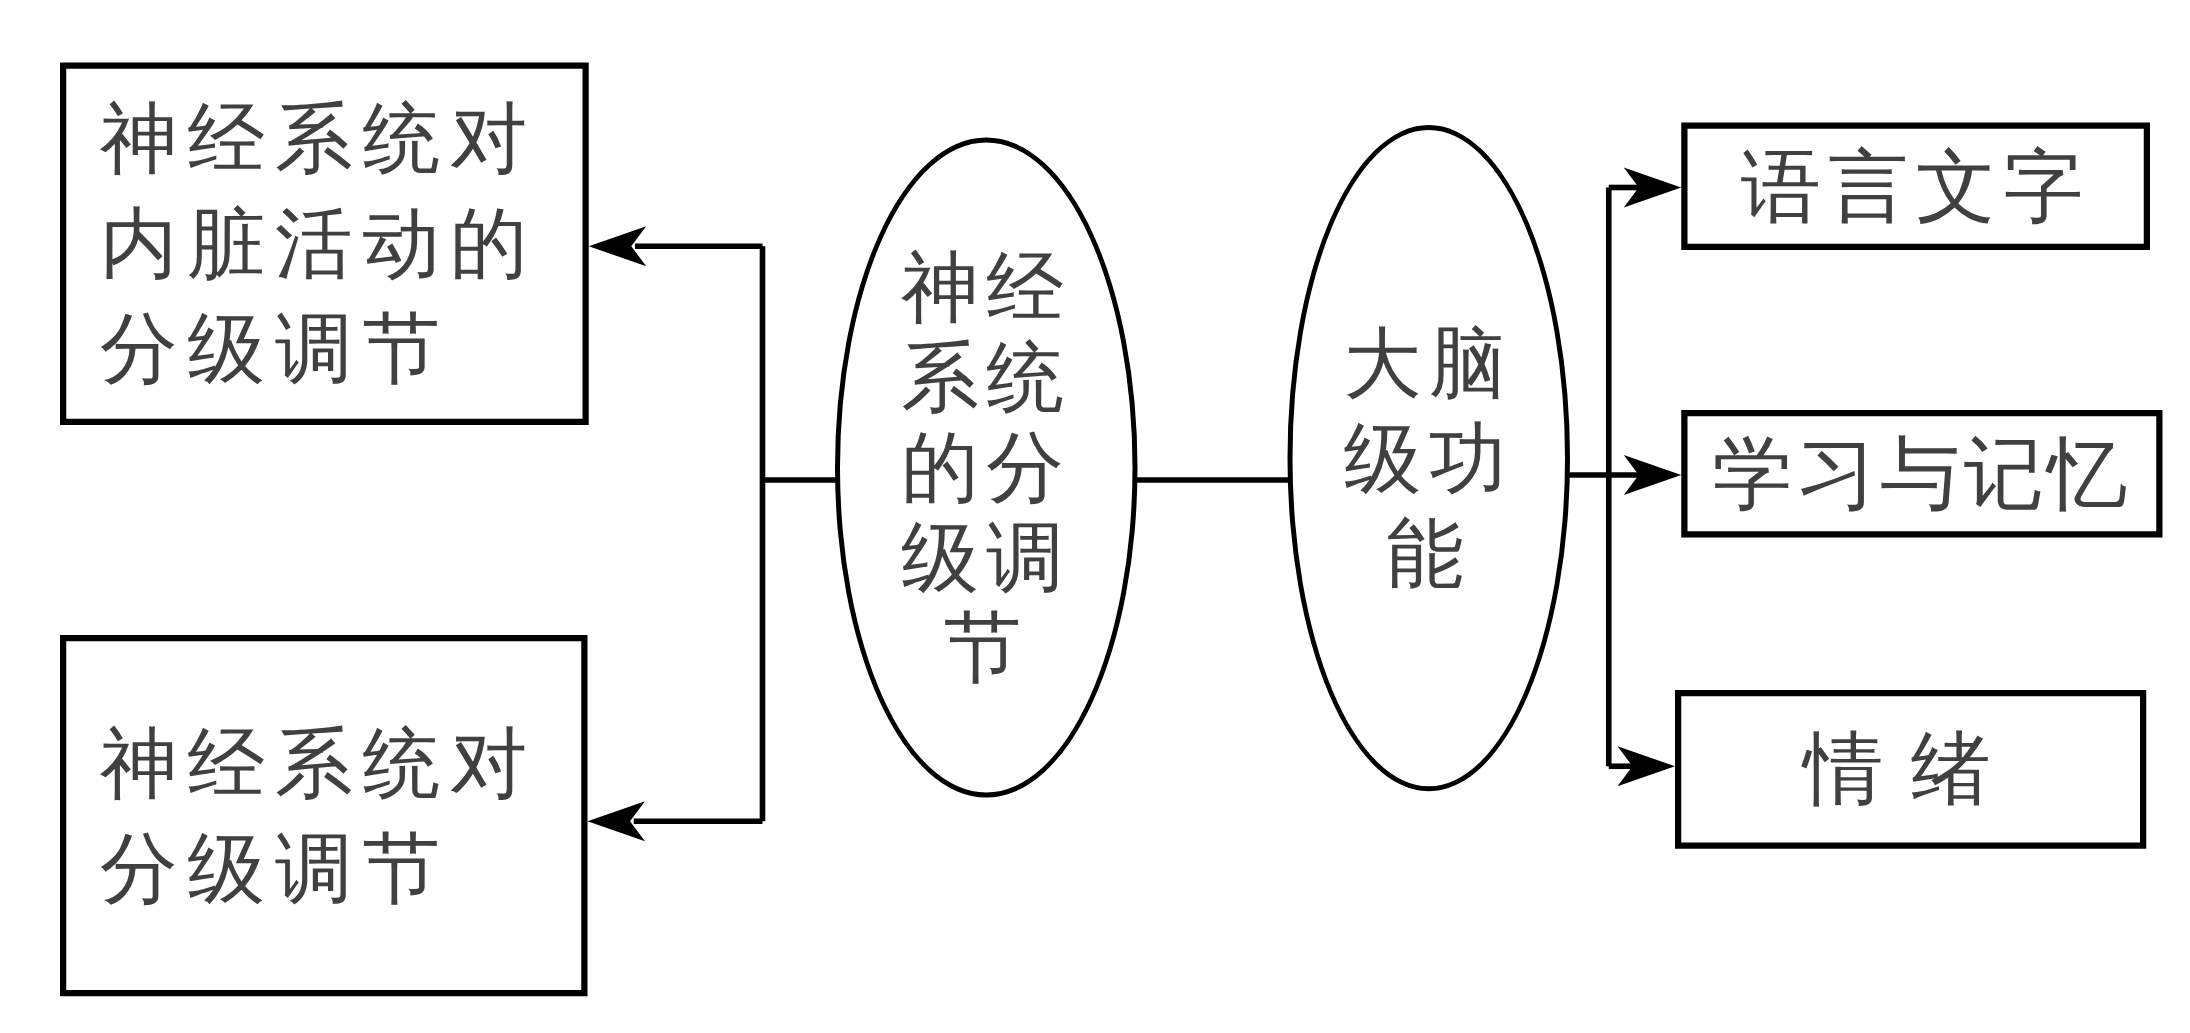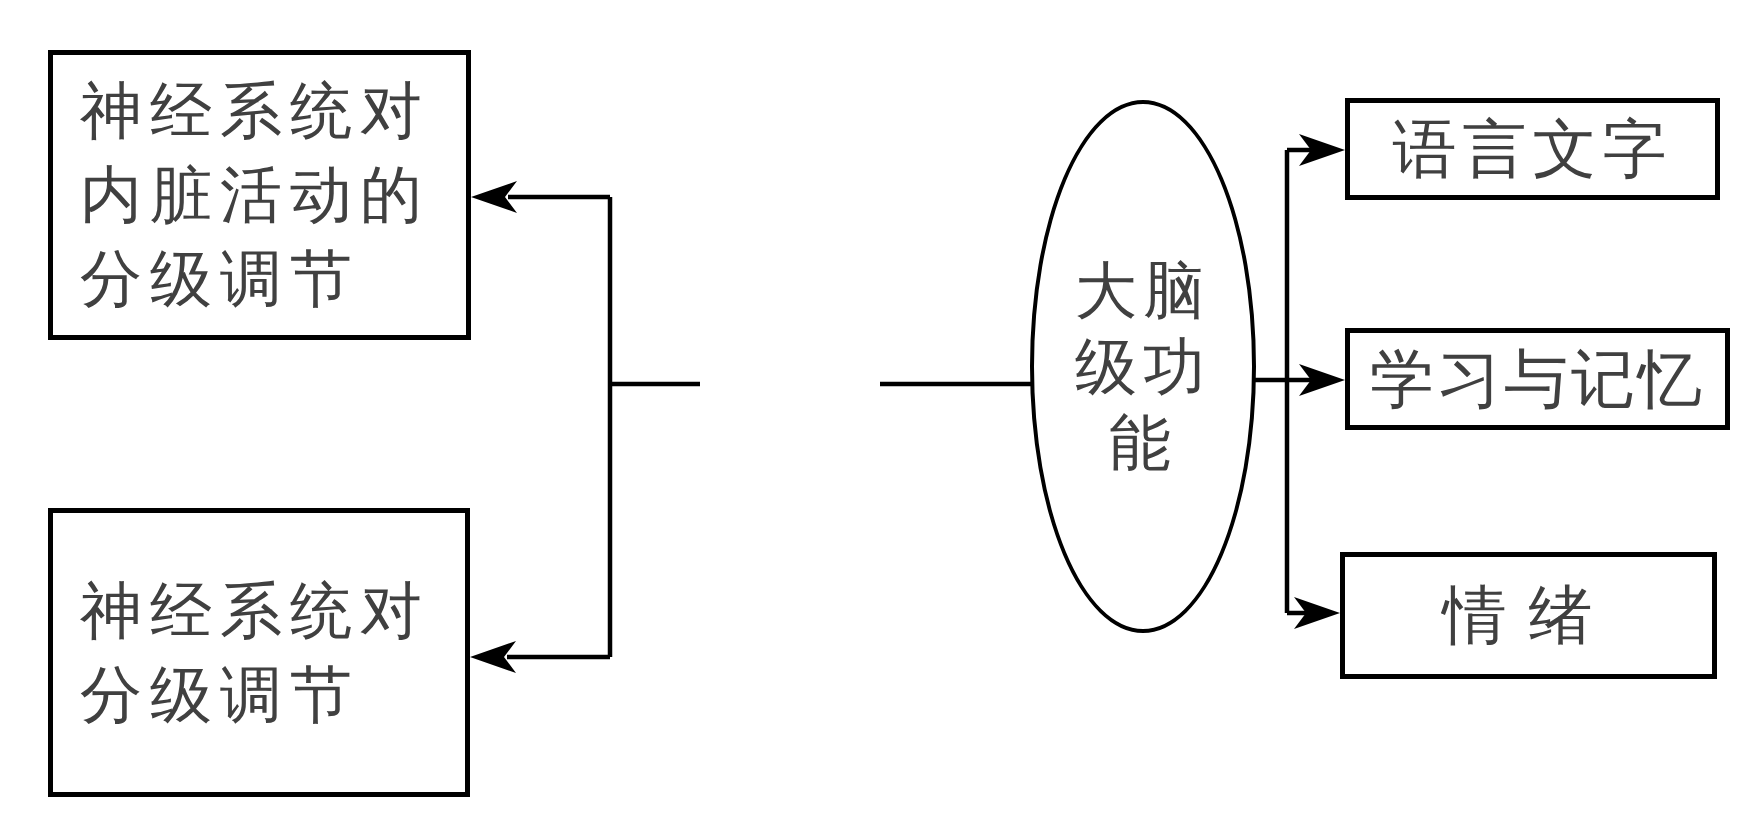--- a/index.html
+++ b/index.html
@@ -53,20 +53,27 @@
     <div class="line">神经系统对</div>
     <div class="line">内脏活动的</div>
     <div class="line">分级调节</div>
   </div>
 
   <div class="node rect-box left-box" style="left:48px;top:508px;width:422px;height:289px;">
     <div class="line">神经系统对</div>
     <div class="line">分级调节</div>
   </div>
 
+  <div class="node ellipse e5" style="left:668px;top:110px;width:242px;height:528px;">
+    <div class="line">神经</div>
+    <div class="line">系统</div>
+    <div class="line">的分</div>
+    <div class="line">级调</div>
+    <div class="line">节</div>
+  </div>
 
   <div class="node ellipse e4" style="left:1030px;top:100px;width:226px;height:533px;">
     <div class="line">大脑</div>
     <div class="line">级功</div>
     <div class="line">能</div>
   </div>
 
   <div class="node rect-box right-box rb-language" style="left:1345px;top:98px;width:375px;height:102px;">
     <div class="line">语言文字</div>
   </div>

